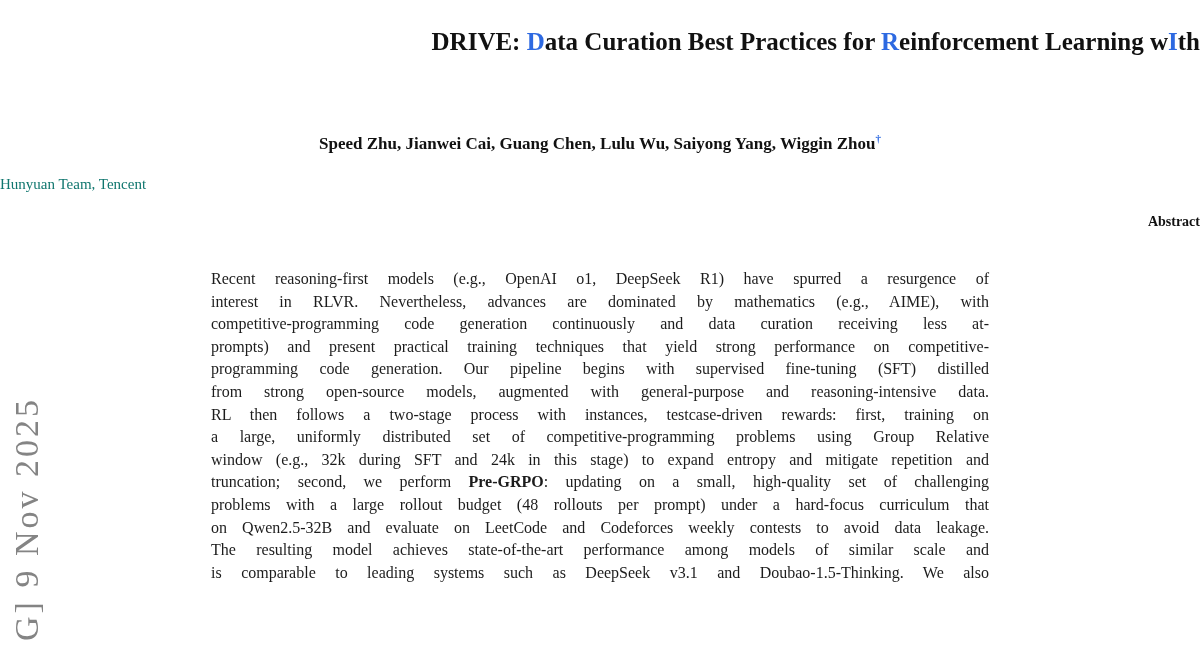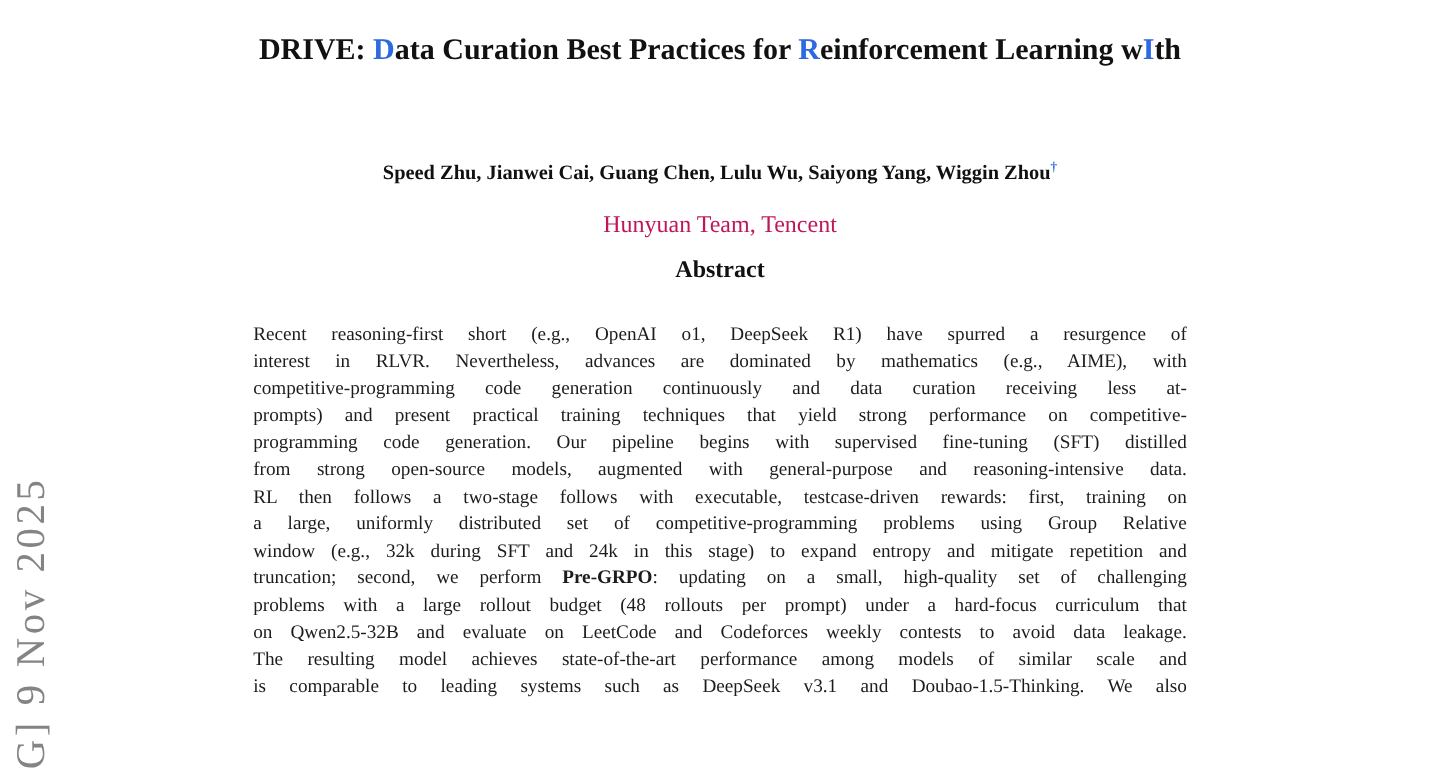--- a/index.html
+++ b/index.html
@@ -21,21 +21,21 @@
     font-size: 34px;
     letter-spacing: 3px;
     color: var(--stamp-color, #848484);
     white-space: nowrap;
   }
   .paper-title {
     position: absolute;
     top: 26px;
     left: 0;
     width: 100%;
-    text-align: center;
+    text-align: right;
     font-size: 25px;
     font-weight: bold;
     line-height: 31px;
     color: #111111;
   }
   .accent { color: var(--accent, #2d69e1); }
   .bold { font-weight: bold; }
   .authors-line {
     position: absolute;
     top: 134px;
@@ -48,31 +48,30 @@
   }
   .authors-line sup {
     font-size: 11px;
     line-height: 0;
   }
   .affiliation {
     position: absolute;
     top: 176px;
     left: 0;
     width: 100%;
-    text-align: center;
-    font-size: 20px;
-    color: #be185d;
+    font-size: 15px;
+    color: #0f766e;
   }
   .abstract-heading {
     position: absolute;
     top: 214px;
     left: 0;
     width: 100%;
-    text-align: center;
-    font-size: 20px;
+    text-align: right;
+    font-size: 14px;
     font-weight: bold;
     color: #111111;
   }
   .abstract-body {
     position: absolute;
     top: 268px;
     left: 211px;
     width: 778px;
     font-size: 16px;
     color: #1c1c1c;
@@ -99,27 +98,27 @@
 
   <div class="authors-line">
     <span>Speed Zhu, Jianwei Cai, Guang Chen, Lulu Wu, Saiyong Yang, Wiggin Zhou</span><sup class="accent">†</sup>
   </div>
 
   <div class="affiliation">Hunyuan Team, Tencent</div>
 
   <div class="abstract-heading">Abstract</div>
 
   <div class="abstract-body" id="abstract-body">
-      <div class="abs-line"><span>Recent reasoning-first short (e.g., OpenAI o1, DeepSeek R1) have spurred a resurgence of</span></div>
+      <div class="abs-line"><span>Recent reasoning-first models (e.g., OpenAI o1, DeepSeek R1) have spurred a resurgence of</span></div>
       <div class="abs-line"><span>interest in RLVR. Nevertheless, advances are dominated by mathematics (e.g., AIME), with</span></div>
       <div class="abs-line"><span>competitive-programming code generation continuously and data curation receiving less at-</span></div>
       <div class="abs-line"><span>prompts) and present practical training techniques that yield strong performance on competitive-</span></div>
       <div class="abs-line"><span>programming code generation. Our pipeline begins with supervised fine-tuning (SFT) distilled</span></div>
       <div class="abs-line"><span>from strong open-source models, augmented with general-purpose and reasoning-intensive data.</span></div>
-      <div class="abs-line"><span>RL then follows a two-stage follows with executable, testcase-driven rewards: first, training on</span></div>
+      <div class="abs-line"><span>RL then follows a two-stage process with instances, testcase-driven rewards: first, training on</span></div>
       <div class="abs-line"><span>a large, uniformly distributed set of competitive-programming problems using Group Relative</span></div>
       <div class="abs-line"><span>window (e.g., 32k during SFT and 24k in this stage) to expand entropy and mitigate repetition and</span></div>
       <div class="abs-line"><span>truncation; second, we perform </span><span class="bold">Pre-GRPO</span><span>: updating on a small, high-quality set of challenging</span></div>
       <div class="abs-line"><span>problems with a large rollout budget (48 rollouts per prompt) under a hard-focus curriculum that</span></div>
       <div class="abs-line"><span>on Qwen2.5-32B and evaluate on LeetCode and Codeforces weekly contests to avoid data leakage.</span></div>
       <div class="abs-line"><span>The resulting model achieves state-of-the-art performance among models of similar scale and</span></div>
       <div class="abs-line"><span>is comparable to leading systems such as DeepSeek v3.1 and Doubao-1.5-Thinking. We also</span></div>
     </div>
 
 </div>

